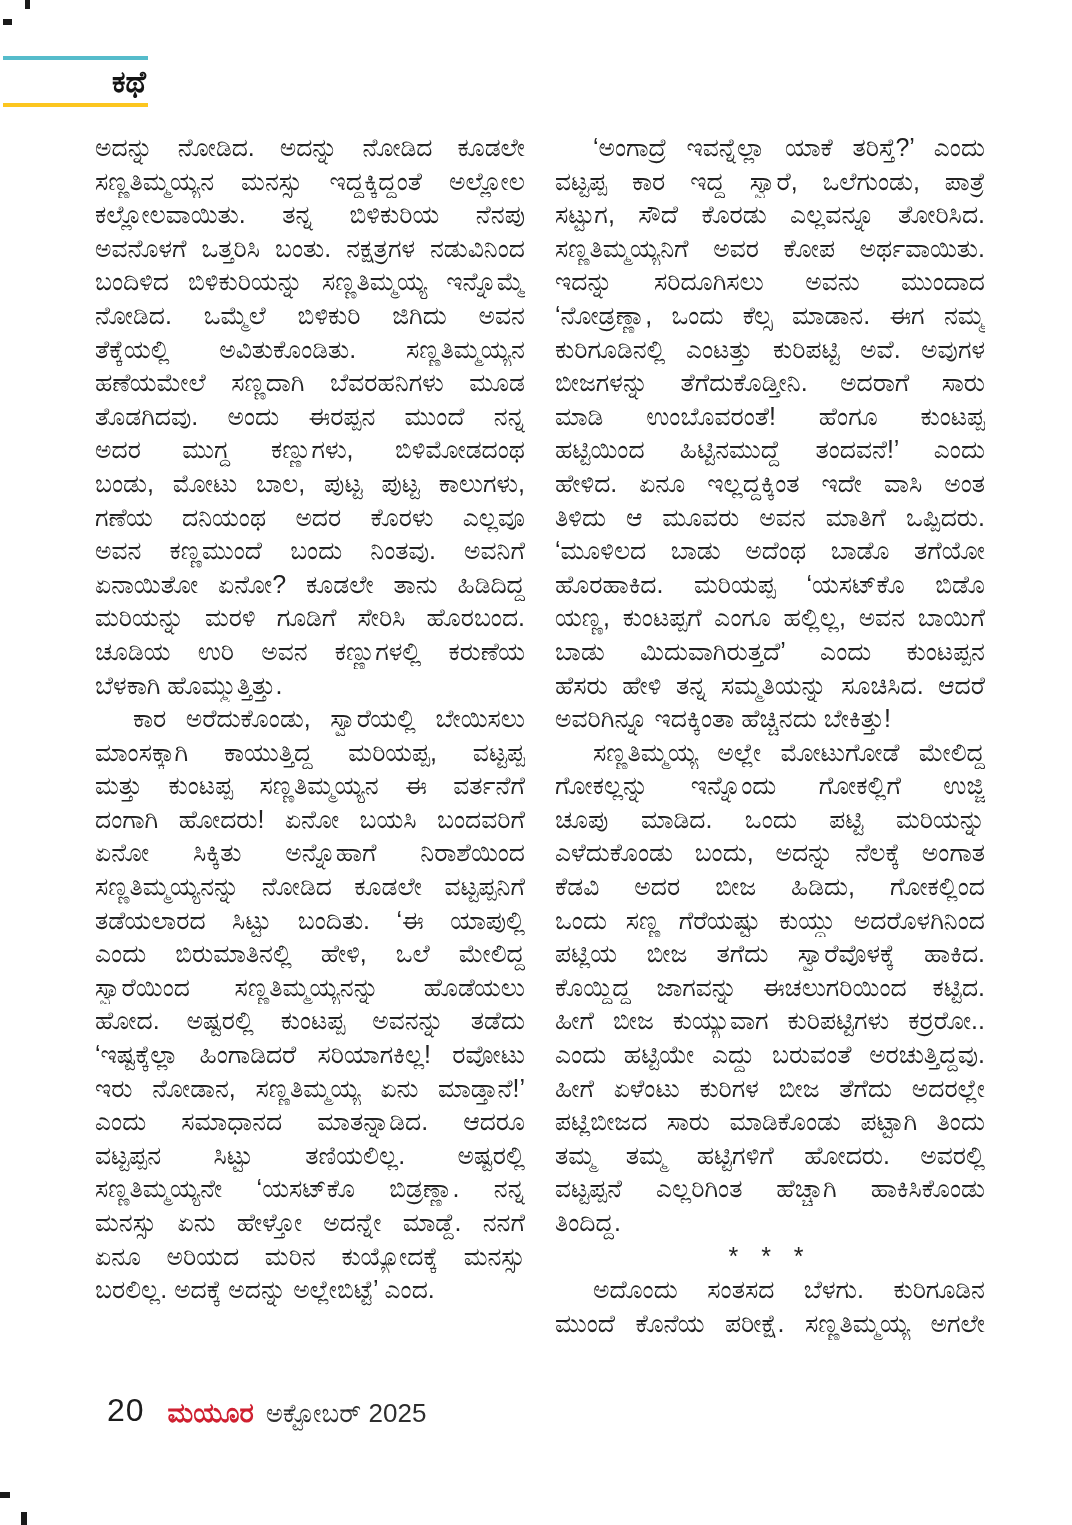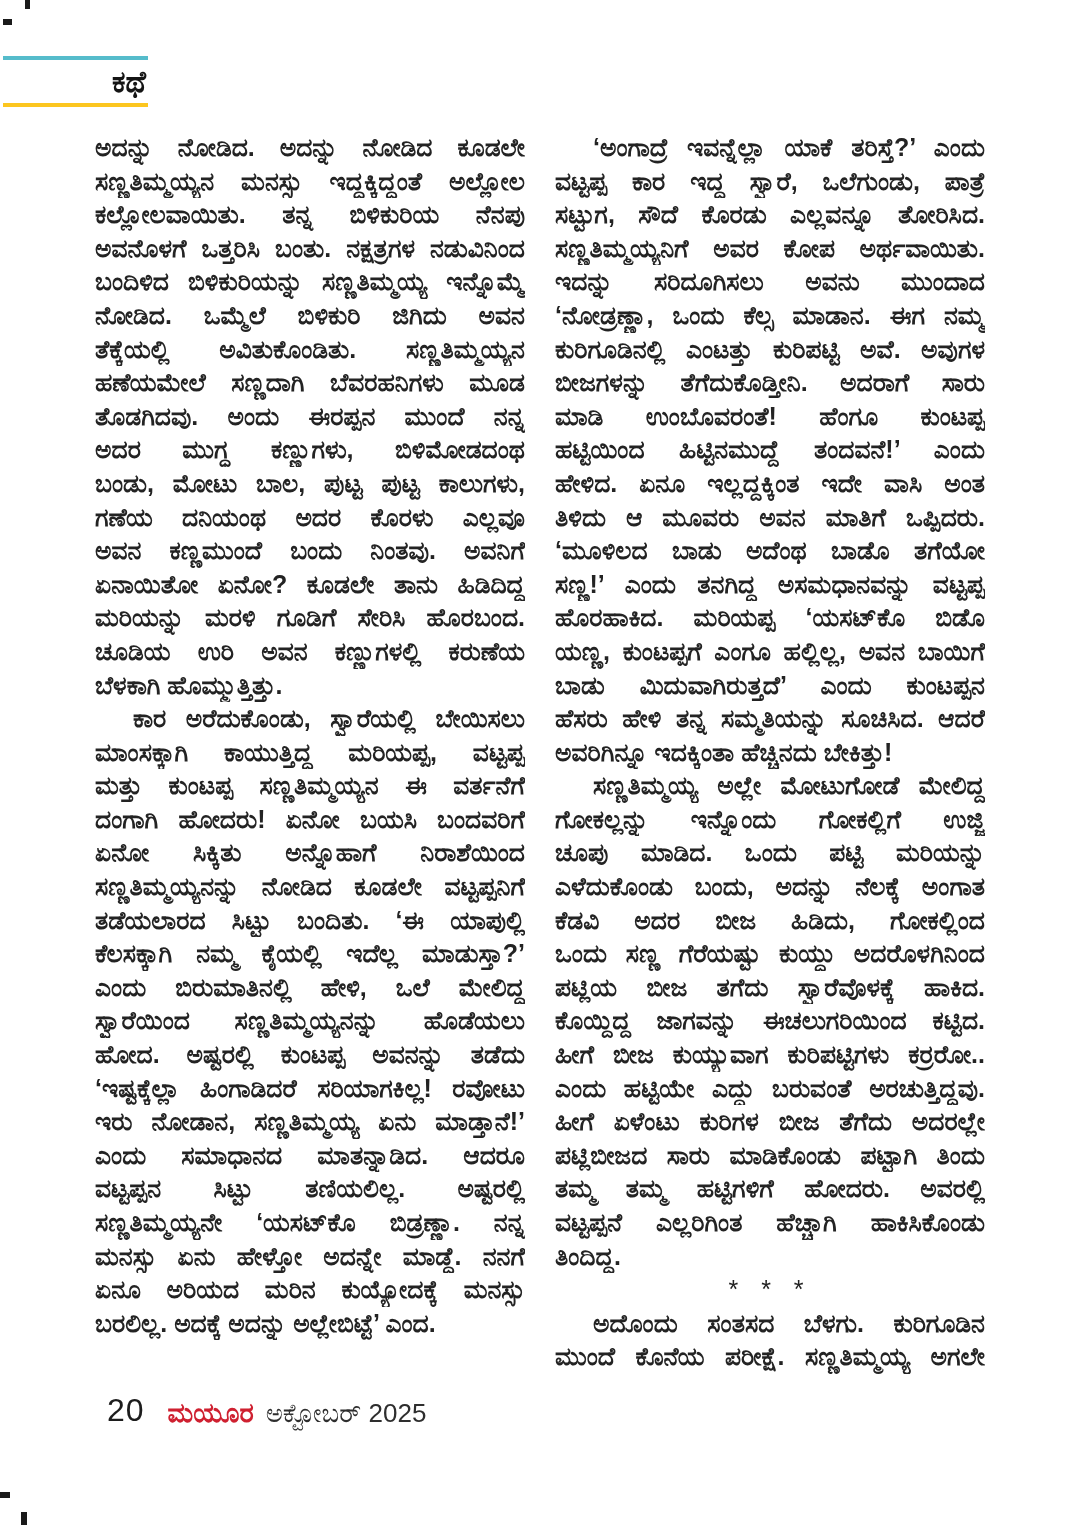--- a/index.html
+++ b/index.html
@@ -26,21 +26,21 @@
     font-size:30px; font-weight:bold; color:#141414; line-height:34px;
   }
   .rule-bottom { height:4px; width:100%; }
 
   
   .columns {
     position:absolute; left:95px; top:131px;
     width:890px; display:flex; gap:30px;
   }
   .column { width:430px; }
-  .para { margin:0;font-weight:bold; }
+  .para { margin:0; }
   .line {
     font-size:25px; line-height:33.6px;
     text-align:justify; text-align-last:left;
     white-space:nowrap; overflow:hidden;
     color:#232323;
   }
   .line.jfull { text-align-last:justify; white-space:normal; height:33.6px; }
   .line.first { text-indent:38px; }
   .separator {
     text-align:center; font-size:25px; line-height:33.6px;
@@ -92,21 +92,20 @@
         <div class="line">ಬೆಳಕಾಗಿ ಹೊಮ್ಮುತ್ತಿತ್ತು.</div>
       </div>
       <div class="para">
         <div class="line jfull first">ಕಾರ ಅರೆದುಕೊಂಡು, ಸ್ವಾರೆಯಲ್ಲಿ ಬೇಯಿಸಲು</div>
         <div class="line jfull">ಮಾಂಸಕ್ಕಾಗಿ ಕಾಯುತ್ತಿದ್ದ ಮರಿಯಪ್ಪ, ವಟ್ಟಪ್ಪ</div>
         <div class="line jfull">ಮತ್ತು ಕುಂಟಪ್ಪ ಸಣ್ಣತಿಮ್ಮಯ್ಯನ ಈ ವರ್ತನೆಗೆ</div>
         <div class="line jfull">ದಂಗಾಗಿ ಹೋದರು! ಏನೋ ಬಯಸಿ ಬಂದವರಿಗೆ</div>
         <div class="line jfull">ಏನೋ ಸಿಕ್ಕಿತು ಅನ್ನೊಹಾಗೆ ನಿರಾಶೆಯಿಂದ</div>
         <div class="line jfull">ಸಣ್ಣತಿಮ್ಮಯ್ಯನನ್ನು ನೋಡಿದ ಕೂಡಲೇ ವಟ್ಟಪ್ಪನಿಗೆ</div>
         <div class="line jfull">ತಡೆಯಲಾರದ ಸಿಟ್ಟು ಬಂದಿತು. ‘ಈ ಯಾಪುಲ್ಲಿ</div>
-        <div class="line jfull">ಕೆಲಸಕ್ಕಾಗಿ ನಮ್ಮ ಕೈಯಲ್ಲಿ ಇದೆಲ್ಲ ಮಾಡುಸ್ತಾ?’</div>
         <div class="line jfull">ಎಂದು ಬಿರುಮಾತಿನಲ್ಲಿ ಹೇಳಿ, ಒಲೆ ಮೇಲಿದ್ದ</div>
         <div class="line jfull">ಸ್ವಾರೆಯಿಂದ ಸಣ್ಣತಿಮ್ಮಯ್ಯನನ್ನು ಹೊಡೆಯಲು</div>
         <div class="line jfull">ಹೋದ. ಅಷ್ಟರಲ್ಲಿ ಕುಂಟಪ್ಪ ಅವನನ್ನು ತಡೆದು</div>
         <div class="line jfull">‘ಇಷ್ಟಕ್ಕೆಲ್ಲಾ ಹಿಂಗಾಡಿದರೆ ಸರಿಯಾಗಕಿಲ್ಲ! ರವೋಟು</div>
         <div class="line jfull">ಇರು ನೋಡಾನ, ಸಣ್ಣತಿಮ್ಮಯ್ಯ ಏನು ಮಾಡ್ತಾನೆ!’</div>
         <div class="line jfull">ಎಂದು ಸಮಾಧಾನದ ಮಾತನ್ನಾಡಿದ. ಆದರೂ</div>
         <div class="line jfull">ವಟ್ಟಪ್ಪನ ಸಿಟ್ಟು ತಣಿಯಲಿಲ್ಲ. ಅಷ್ಟರಲ್ಲಿ</div>
         <div class="line jfull">ಸಣ್ಣತಿಮ್ಮಯ್ಯನೇ ‘ಯಸಟ್‌ಕೊ ಬಿಡ್ರಣ್ಣಾ. ನನ್ನ</div>
         <div class="line jfull">ಮನಸ್ಸು ಏನು ಹೇಳ್ತೋ ಅದನ್ನೇ ಮಾಡ್ದೆ. ನನಗೆ</div>
         <div class="line jfull">ಏನೂ ಅರಿಯದ ಮರಿನ ಕುಯ್ಯೋದಕ್ಕೆ ಮನಸ್ಸು</div>
@@ -121,21 +120,20 @@
         <div class="line jfull">ಸಣ್ಣತಿಮ್ಮಯ್ಯನಿಗೆ ಅವರ ಕೋಪ ಅರ್ಥವಾಯಿತು.</div>
         <div class="line jfull">ಇದನ್ನು ಸರಿದೂಗಿಸಲು ಅವನು ಮುಂದಾದ</div>
         <div class="line jfull">‘ನೋಡ್ರಣ್ಣಾ, ಒಂದು ಕೆಲ್ಸ ಮಾಡಾನ. ಈಗ ನಮ್ಮ</div>
         <div class="line jfull">ಕುರಿಗೂಡಿನಲ್ಲಿ ಎಂಟತ್ತು ಕುರಿಪಟ್ಟಿ ಅವೆ. ಅವುಗಳ</div>
         <div class="line jfull">ಬೀಜಗಳನ್ನು ತೆಗೆದುಕೊಡ್ತೀನಿ. ಅದರಾಗೆ ಸಾರು</div>
         <div class="line jfull">ಮಾಡಿ ಉಂಬೊವರಂತೆ! ಹೆಂಗೂ ಕುಂಟಪ್ಪ</div>
         <div class="line jfull">ಹಟ್ಟಿಯಿಂದ ಹಿಟ್ಟಿನಮುದ್ದೆ ತಂದವನೆ!’ ಎಂದು</div>
         <div class="line jfull">ಹೇಳಿದ. ಏನೂ ಇಲ್ಲದ್ದಕ್ಕಿಂತ ಇದೇ ವಾಸಿ ಅಂತ</div>
         <div class="line jfull">ತಿಳಿದು ಆ ಮೂವರು ಅವನ ಮಾತಿಗೆ ಒಪ್ಪಿದರು.</div>
         <div class="line jfull">‘ಮೂಳಿಲದ ಬಾಡು ಅದೆಂಥ ಬಾಡೊ ತಗೆಯೋ</div>
-        <div class="line jfull">ಸಣ್ಣ!’ ಎಂದು ತನಗಿದ್ದ ಅಸಮಧಾನವನ್ನು ವಟ್ಟಪ್ಪ</div>
         <div class="line jfull">ಹೊರಹಾಕಿದ. ಮರಿಯಪ್ಪ ‘ಯಸಟ್‌ಕೊ ಬಿಡೊ</div>
         <div class="line jfull">ಯಣ್ಣ, ಕುಂಟಪ್ಪಗೆ ಎಂಗೂ ಹಲ್ಲಿಲ್ಲ, ಅವನ ಬಾಯಿಗೆ</div>
         <div class="line jfull">ಬಾಡು ಮಿದುವಾಗಿರುತ್ತದೆ’ ಎಂದು ಕುಂಟಪ್ಪನ</div>
         <div class="line jfull">ಹೆಸರು ಹೇಳಿ ತನ್ನ ಸಮ್ಮತಿಯನ್ನು ಸೂಚಿಸಿದ. ಆದರೆ</div>
         <div class="line">ಅವರಿಗಿನ್ನೂ ಇದಕ್ಕಿಂತಾ ಹೆಚ್ಚಿನದು ಬೇಕಿತ್ತು!</div>
       </div>
       <div class="para">
         <div class="line jfull first">ಸಣ್ಣತಿಮ್ಮಯ್ಯ ಅಲ್ಲೇ ಮೋಟುಗೋಡೆ ಮೇಲಿದ್ದ</div>
         <div class="line jfull">ಗೋಕಲ್ಲನ್ನು ಇನ್ನೊಂದು ಗೋಕಲ್ಲಿಗೆ ಉಜ್ಜಿ</div>
         <div class="line jfull">ಚೂಪು ಮಾಡಿದ. ಒಂದು ಪಟ್ಟಿ ಮರಿಯನ್ನು</div>

